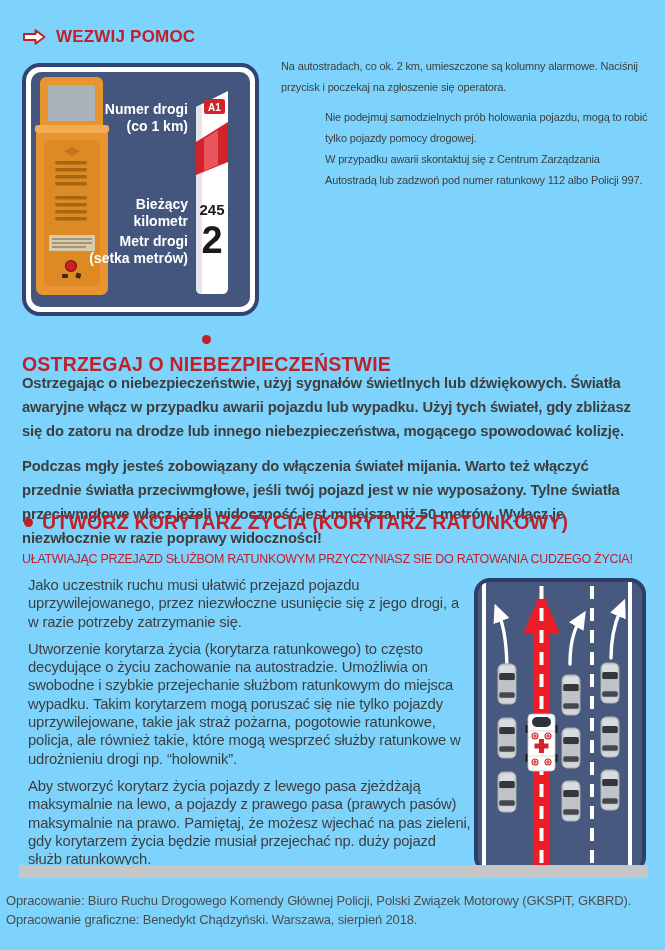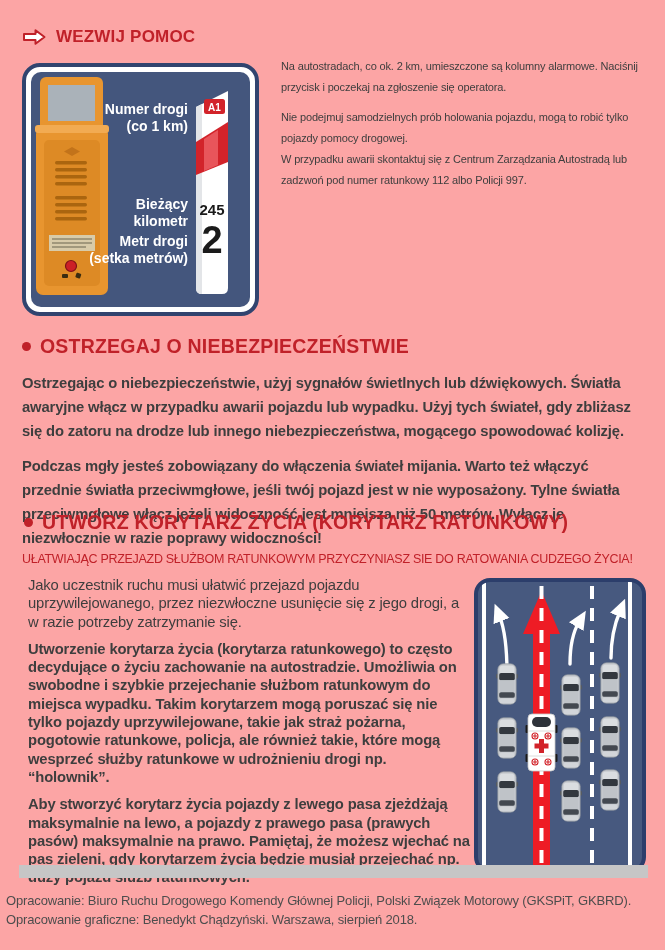--- a/index.html
+++ b/index.html
@@ -1,38 +1,38 @@
 <!DOCTYPE html>
 <html lang="pl"><head>
 <meta charset="utf-8">
 <style>
   html,body{margin:0;padding:0;background:#fff;}
   .page{
-    position:relative;width:665px;height:950px;background:#fca5a5;
+    position:relative;width:665px;height:950px;background:#7dd3fc;
     font-family:"Liberation Sans",sans-serif;color:#3e3e3e;overflow:hidden;
   }
   
   .hdr{position:absolute;display:flex;align-items:center;gap:9px;color:#c02129;}
   .hdr h1,.hdr h2{margin:0;font-weight:bold;color:#c02129;letter-spacing:.2px;}
   .hdr h1{font-size:17px;}
   .hdr h2{font-size:19.5px;}
   .dot{width:9px;height:9px;border-radius:50%;background:#c02129;flex:0 0 auto;}
   .subtitle{
     position:absolute;left:22px;top:552px;width:640px;
     color:#c02129;font-weight:normal;font-size:12.5px;letter-spacing:-0.3px;white-space:nowrap;
   }
   
   p{margin:0;letter-spacing:-0.15px;}
   .col-right{position:absolute;left:281px;top:56px;width:368px;font-size:11px;line-height:21px;}
   .col-right p + p{margin-top:9px;}
   .warn-paras{position:absolute;left:22px;top:371px;width:630px;font-size:14.8px;line-height:24px;font-weight:bold;}
   .warn-paras p + p{margin-top:11px;}
   .corridor-paras{position:absolute;left:28px;top:576px;width:443px;font-size:14.8px;line-height:18.3px;}
-  .corridor-paras p + p{margin-top:9px;font-weight:bold;}
-  .preline{white-space:pre-line;}
+  .corridor-paras p + p{margin-top:9px;}
+  .preline{white-space:pre-line;margin-left:44px;}
   
   .illu1{position:absolute;left:22px;top:63px;width:237px;height:253px;}
   .illu2{position:absolute;left:474px;top:578px;width:172px;height:295px;}
   .illu-label{font-family:"Liberation Sans",sans-serif;font-weight:bold;fill:#ffffff;font-size:14px;}
   .post-num{font-family:"Liberation Sans",sans-serif;font-weight:bold;fill:#1a1a1a;}
   
   .divider-bar{position:absolute;left:19px;top:865px;width:629px;height:13px;background:#c6c6c6;}
   .footer{position:absolute;left:6px;top:891px;width:640px;font-size:13px;line-height:19px;color:#4d4d4d;}
 </style>
 </head>
@@ -99,21 +99,21 @@
       </g>
     </svg>
   </div>
 
   <div class="col-right">
     <p>Na autostradach, co ok. 2 km, umieszczone są kolumny alarmowe. Naciśnij przycisk i poczekaj na zgłoszenie się operatora.</p>
     <p class="preline">Nie podejmuj samodzielnych prób holowania pojazdu, mogą to robić tylko pojazdy pomocy drogowej.
 W przypadku awarii skontaktuj się z Centrum Zarządzania Autostradą lub zadzwoń pod numer ratunkowy 112 albo Policji 997.</p>
   </div>
 
-  <header class="hdr" style="left:22px;top:335px;">
+  <header class="hdr" style="left:22px;top:335px;flex-direction:column;">
     <span class="dot"></span>
     <h2>OSTRZEGAJ O NIEBEZPIECZEŃSTWIE</h2>
   </header>
   <div class="warn-paras">
     <p>Ostrzegając o niebezpieczeństwie, użyj sygnałów świetlnych lub dźwiękowych. Światła awaryjne włącz w przypadku awarii pojazdu lub wypadku. Użyj tych świateł, gdy zbliżasz się do zatoru na drodze lub innego niebezpieczeństwa, mogącego spowodować kolizję.</p>
     <p>Podczas mgły jesteś zobowiązany do włączenia świateł mijania. Warto też włączyć przednie światła przeciwmgłowe, jeśli twój pojazd jest w nie wyposażony. Tylne światła przeciwmgłowe włącz jeżeli widoczność jest mniejsza niż 50 metrów. Wyłącz je niezwłocznie w razie poprawy widoczności!</p>
   </div>
 
   <header class="hdr" style="left:24px;top:511px;">
     <span class="dot"></span>

